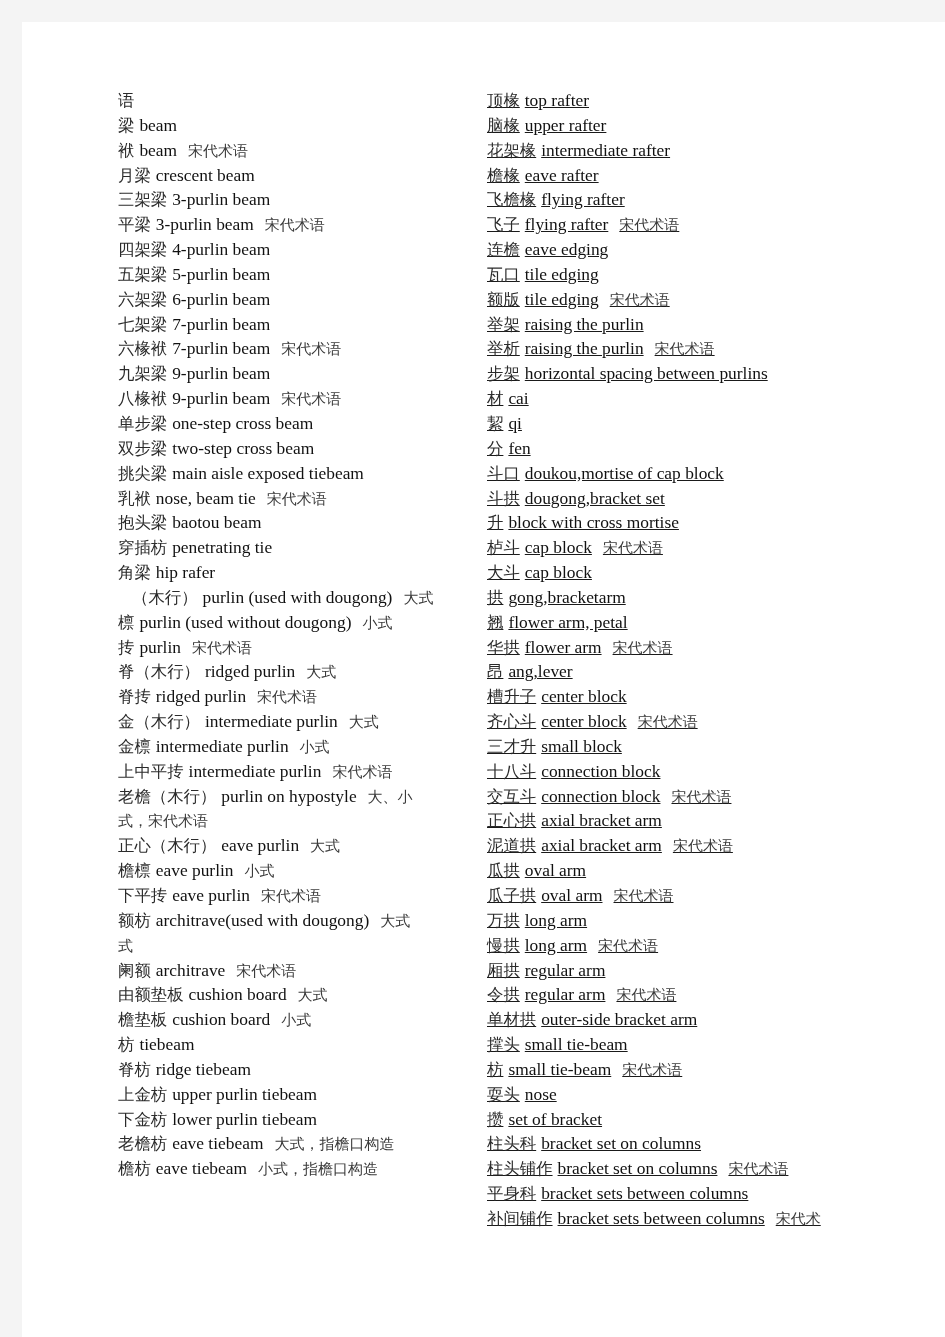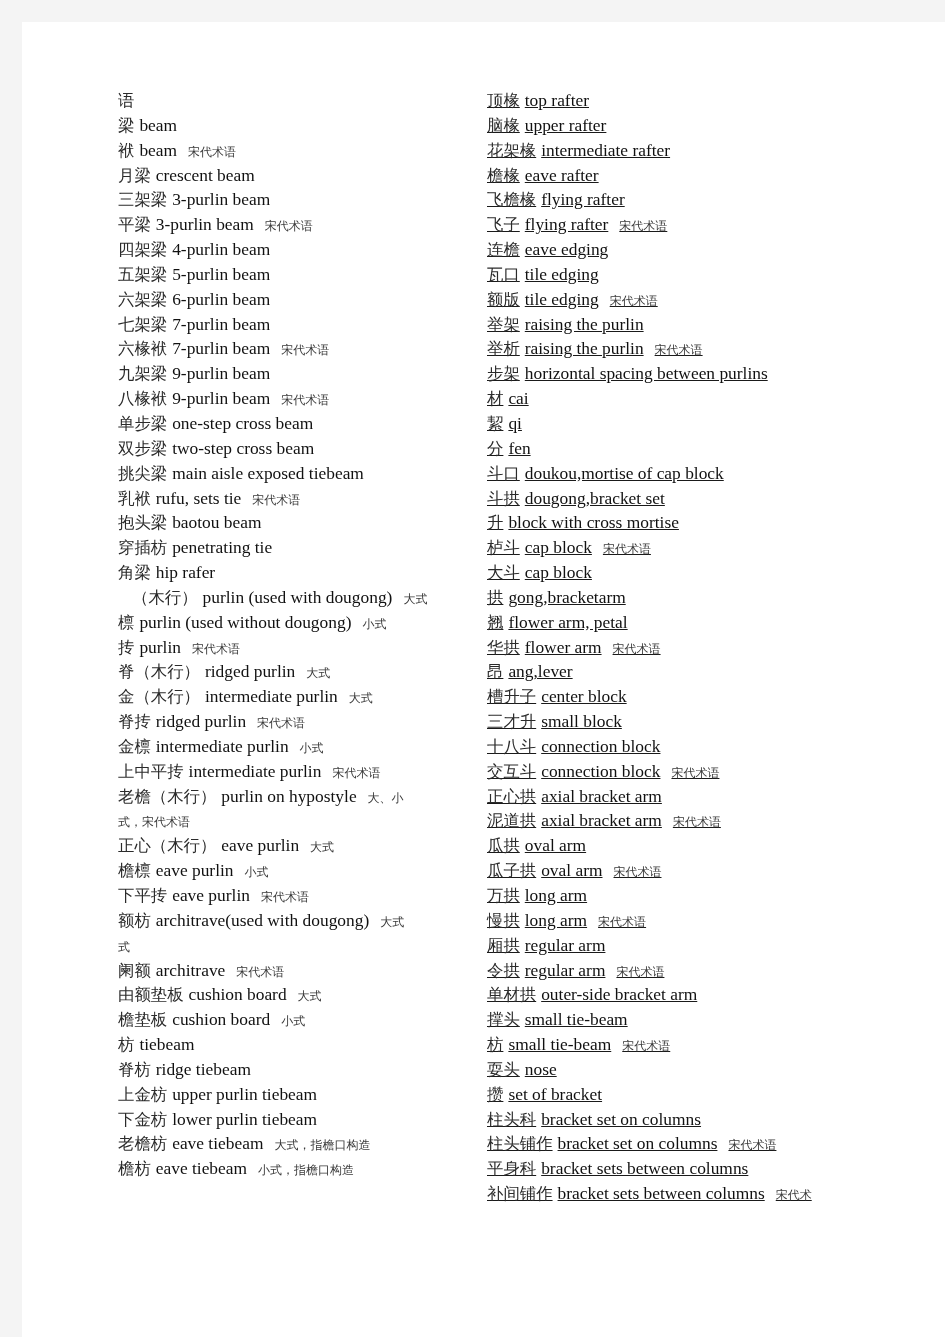--- a/index.html
+++ b/index.html
@@ -59,21 +59,21 @@
     font-size: 16.4px;
     color: #2b2b2b;
   }
   .gloss {
     font-family: "Liberation Serif", "DejaVu Serif", serif;
     font-size: 17.4px;
     color: #111111;
   }
   .note {
     font-family: "DejaVu Sans", "Liberation Sans", sans-serif;
-    font-size: 12px;
+    font-size: 15px;
     color: #3a3a3a;
   }
   .sp { display: inline-block; width: 5px; }
   .sp-wide { display: inline-block; width: 11px; }
 </style>
 </head>
 <body>
 
 <div id="page">
   <div id="columns">
@@ -87,30 +87,30 @@
         <div class="entry"><span class="term">四架梁</span><span class="sp"></span><span class="gloss">4-purlin beam</span></div>
         <div class="entry"><span class="term">五架梁</span><span class="sp"></span><span class="gloss">5-purlin beam</span></div>
         <div class="entry"><span class="term">六架梁</span><span class="sp"></span><span class="gloss">6-purlin beam</span></div>
         <div class="entry"><span class="term">七架梁</span><span class="sp"></span><span class="gloss">7-purlin beam</span></div>
         <div class="entry"><span class="term">六椽袱</span><span class="sp"></span><span class="gloss">7-purlin beam</span><span class="sp-wide"></span><span class="note">宋代术语</span></div>
         <div class="entry"><span class="term">九架梁</span><span class="sp"></span><span class="gloss">9-purlin beam</span></div>
         <div class="entry"><span class="term">八椽袱</span><span class="sp"></span><span class="gloss">9-purlin beam</span><span class="sp-wide"></span><span class="note">宋代术语</span></div>
         <div class="entry"><span class="term">单步梁</span><span class="sp"></span><span class="gloss">one-step cross beam</span></div>
         <div class="entry"><span class="term">双步梁</span><span class="sp"></span><span class="gloss">two-step cross beam</span></div>
         <div class="entry"><span class="term">挑尖梁</span><span class="sp"></span><span class="gloss">main aisle exposed tiebeam</span></div>
-        <div class="entry"><span class="term">乳袱</span><span class="sp"></span><span class="gloss">rufu, sets tie</span><span class="sp-wide"></span><span class="note">宋代术语</span></div>
+        <div class="entry"><span class="term">乳袱</span><span class="sp"></span><span class="gloss">nose, beam tie</span><span class="sp-wide"></span><span class="note">宋代术语</span></div>
         <div class="entry"><span class="term">抱头梁</span><span class="sp"></span><span class="gloss">baotou beam</span></div>
         <div class="entry"><span class="term">穿插枋</span><span class="sp"></span><span class="gloss">penetrating tie</span></div>
         <div class="entry"><span class="term">角梁</span><span class="sp"></span><span class="gloss">hip rafer</span></div>
         <div class="entry indent"><span class="term">（木行）</span><span class="sp"></span><span class="gloss">purlin (used with dougong)</span><span class="sp-wide"></span><span class="note">大式</span></div>
         <div class="entry"><span class="term">檩</span><span class="sp"></span><span class="gloss">purlin (used without dougong)</span><span class="sp-wide"></span><span class="note">小式</span></div>
         <div class="entry"><span class="term">抟</span><span class="sp"></span><span class="gloss">purlin</span><span class="sp-wide"></span><span class="note">宋代术语</span></div>
         <div class="entry"><span class="term">脊（木行）</span><span class="sp"></span><span class="gloss">ridged purlin</span><span class="sp-wide"></span><span class="note">大式</span></div>
+        <div class="entry"><span class="term">脊抟</span><span class="sp"></span><span class="gloss">ridged purlin</span><span class="sp-wide"></span><span class="note">宋代术语</span></div>
         <div class="entry"><span class="term">金（木行）</span><span class="sp"></span><span class="gloss">intermediate purlin</span><span class="sp-wide"></span><span class="note">大式</span></div>
-        <div class="entry"><span class="term">脊抟</span><span class="sp"></span><span class="gloss">ridged purlin</span><span class="sp-wide"></span><span class="note">宋代术语</span></div>
         <div class="entry"><span class="term">金檩</span><span class="sp"></span><span class="gloss">intermediate purlin</span><span class="sp-wide"></span><span class="note">小式</span></div>
         <div class="entry"><span class="term">上中平抟</span><span class="sp"></span><span class="gloss">intermediate purlin</span><span class="sp-wide"></span><span class="note">宋代术语</span></div>
         <div class="entry"><span class="term">老檐（木行）</span><span class="sp"></span><span class="gloss">purlin on hypostyle</span><span class="sp-wide"></span><span class="note">大、小</span></div>
         <div class="entry"><span class="note">式，宋代术语</span></div>
         <div class="entry"><span class="term">正心（木行）</span><span class="sp"></span><span class="gloss">eave purlin</span><span class="sp-wide"></span><span class="note">大式</span></div>
         <div class="entry"><span class="term">檐檩</span><span class="sp"></span><span class="gloss">eave purlin</span><span class="sp-wide"></span><span class="note">小式</span></div>
         <div class="entry"><span class="term">下平抟</span><span class="sp"></span><span class="gloss">eave purlin</span><span class="sp-wide"></span><span class="note">宋代术语</span></div>
         <div class="entry"><span class="term">额枋</span><span class="sp"></span><span class="gloss">architrave(used with dougong)</span><span class="sp-wide"></span><span class="note">大式</span></div>
         <div class="entry"><span class="note">式</span></div>
         <div class="entry"><span class="term">阑额</span><span class="sp"></span><span class="gloss">architrave</span><span class="sp-wide"></span><span class="note">宋代术语</span></div>
@@ -142,20 +142,21 @@
         <div class="entry"><span class="term">斗口</span><span class="sp"></span><span class="gloss">doukou,mortise of cap block</span></div>
         <div class="entry"><span class="term">斗拱</span><span class="sp"></span><span class="gloss">dougong,bracket set</span></div>
         <div class="entry"><span class="term">升</span><span class="sp"></span><span class="gloss">block with cross mortise</span></div>
         <div class="entry"><span class="term">栌斗</span><span class="sp"></span><span class="gloss">cap block</span><span class="sp-wide"></span><span class="note">宋代术语</span></div>
         <div class="entry"><span class="term">大斗</span><span class="sp"></span><span class="gloss">cap block</span></div>
         <div class="entry"><span class="term">拱</span><span class="sp"></span><span class="gloss">gong,bracketarm</span></div>
         <div class="entry"><span class="term">翘</span><span class="sp"></span><span class="gloss">flower arm, petal</span></div>
         <div class="entry"><span class="term">华拱</span><span class="sp"></span><span class="gloss">flower arm</span><span class="sp-wide"></span><span class="note">宋代术语</span></div>
         <div class="entry"><span class="term">昂</span><span class="sp"></span><span class="gloss">ang,lever</span></div>
         <div class="entry"><span class="term">槽升子</span><span class="sp"></span><span class="gloss">center block</span></div>
+        <div class="entry"><span class="term">齐心斗</span><span class="sp"></span><span class="gloss">center block</span><span class="sp-wide"></span><span class="note">宋代术语</span></div>
         <div class="entry"><span class="term">三才升</span><span class="sp"></span><span class="gloss">small block</span></div>
         <div class="entry"><span class="term">十八斗</span><span class="sp"></span><span class="gloss">connection block</span></div>
         <div class="entry"><span class="term">交互斗</span><span class="sp"></span><span class="gloss">connection block</span><span class="sp-wide"></span><span class="note">宋代术语</span></div>
         <div class="entry"><span class="term">正心拱</span><span class="sp"></span><span class="gloss">axial bracket arm</span></div>
         <div class="entry"><span class="term">泥道拱</span><span class="sp"></span><span class="gloss">axial bracket arm</span><span class="sp-wide"></span><span class="note">宋代术语</span></div>
         <div class="entry"><span class="term">瓜拱</span><span class="sp"></span><span class="gloss">oval arm</span></div>
         <div class="entry"><span class="term">瓜子拱</span><span class="sp"></span><span class="gloss">oval arm</span><span class="sp-wide"></span><span class="note">宋代术语</span></div>
         <div class="entry"><span class="term">万拱</span><span class="sp"></span><span class="gloss">long arm</span></div>
         <div class="entry"><span class="term">慢拱</span><span class="sp"></span><span class="gloss">long arm</span><span class="sp-wide"></span><span class="note">宋代术语</span></div>
         <div class="entry"><span class="term">厢拱</span><span class="sp"></span><span class="gloss">regular arm</span></div>

